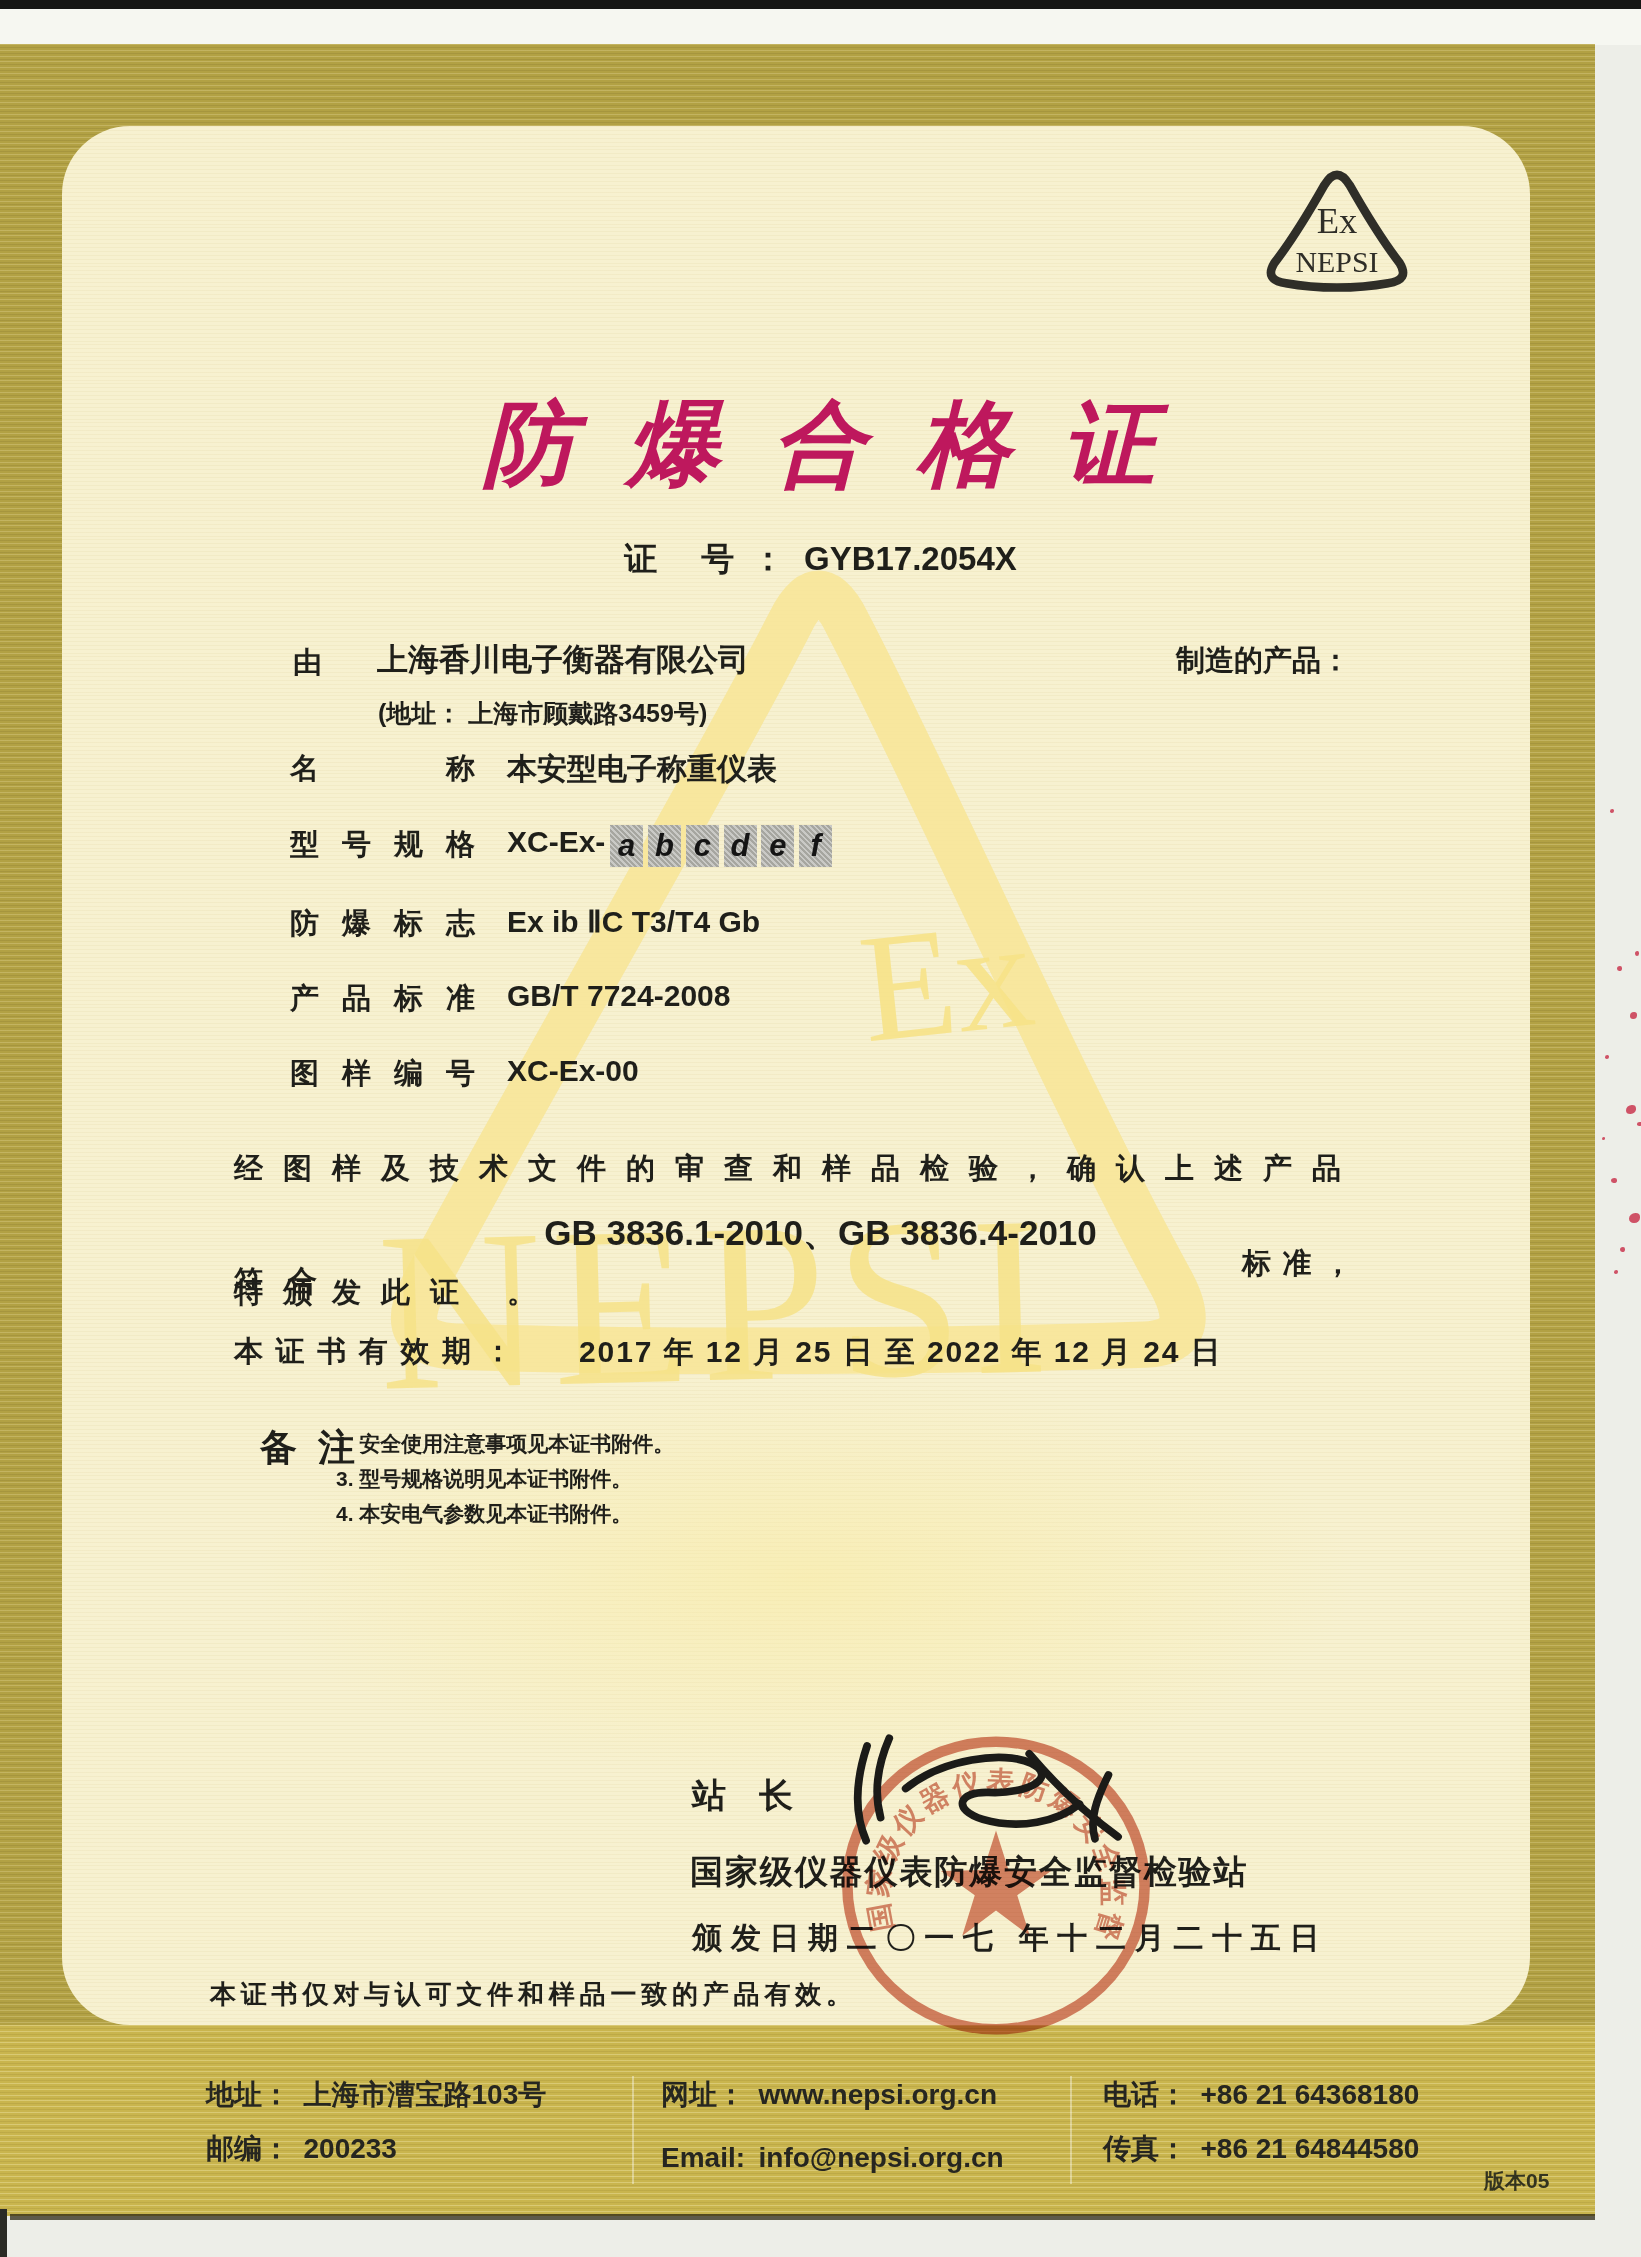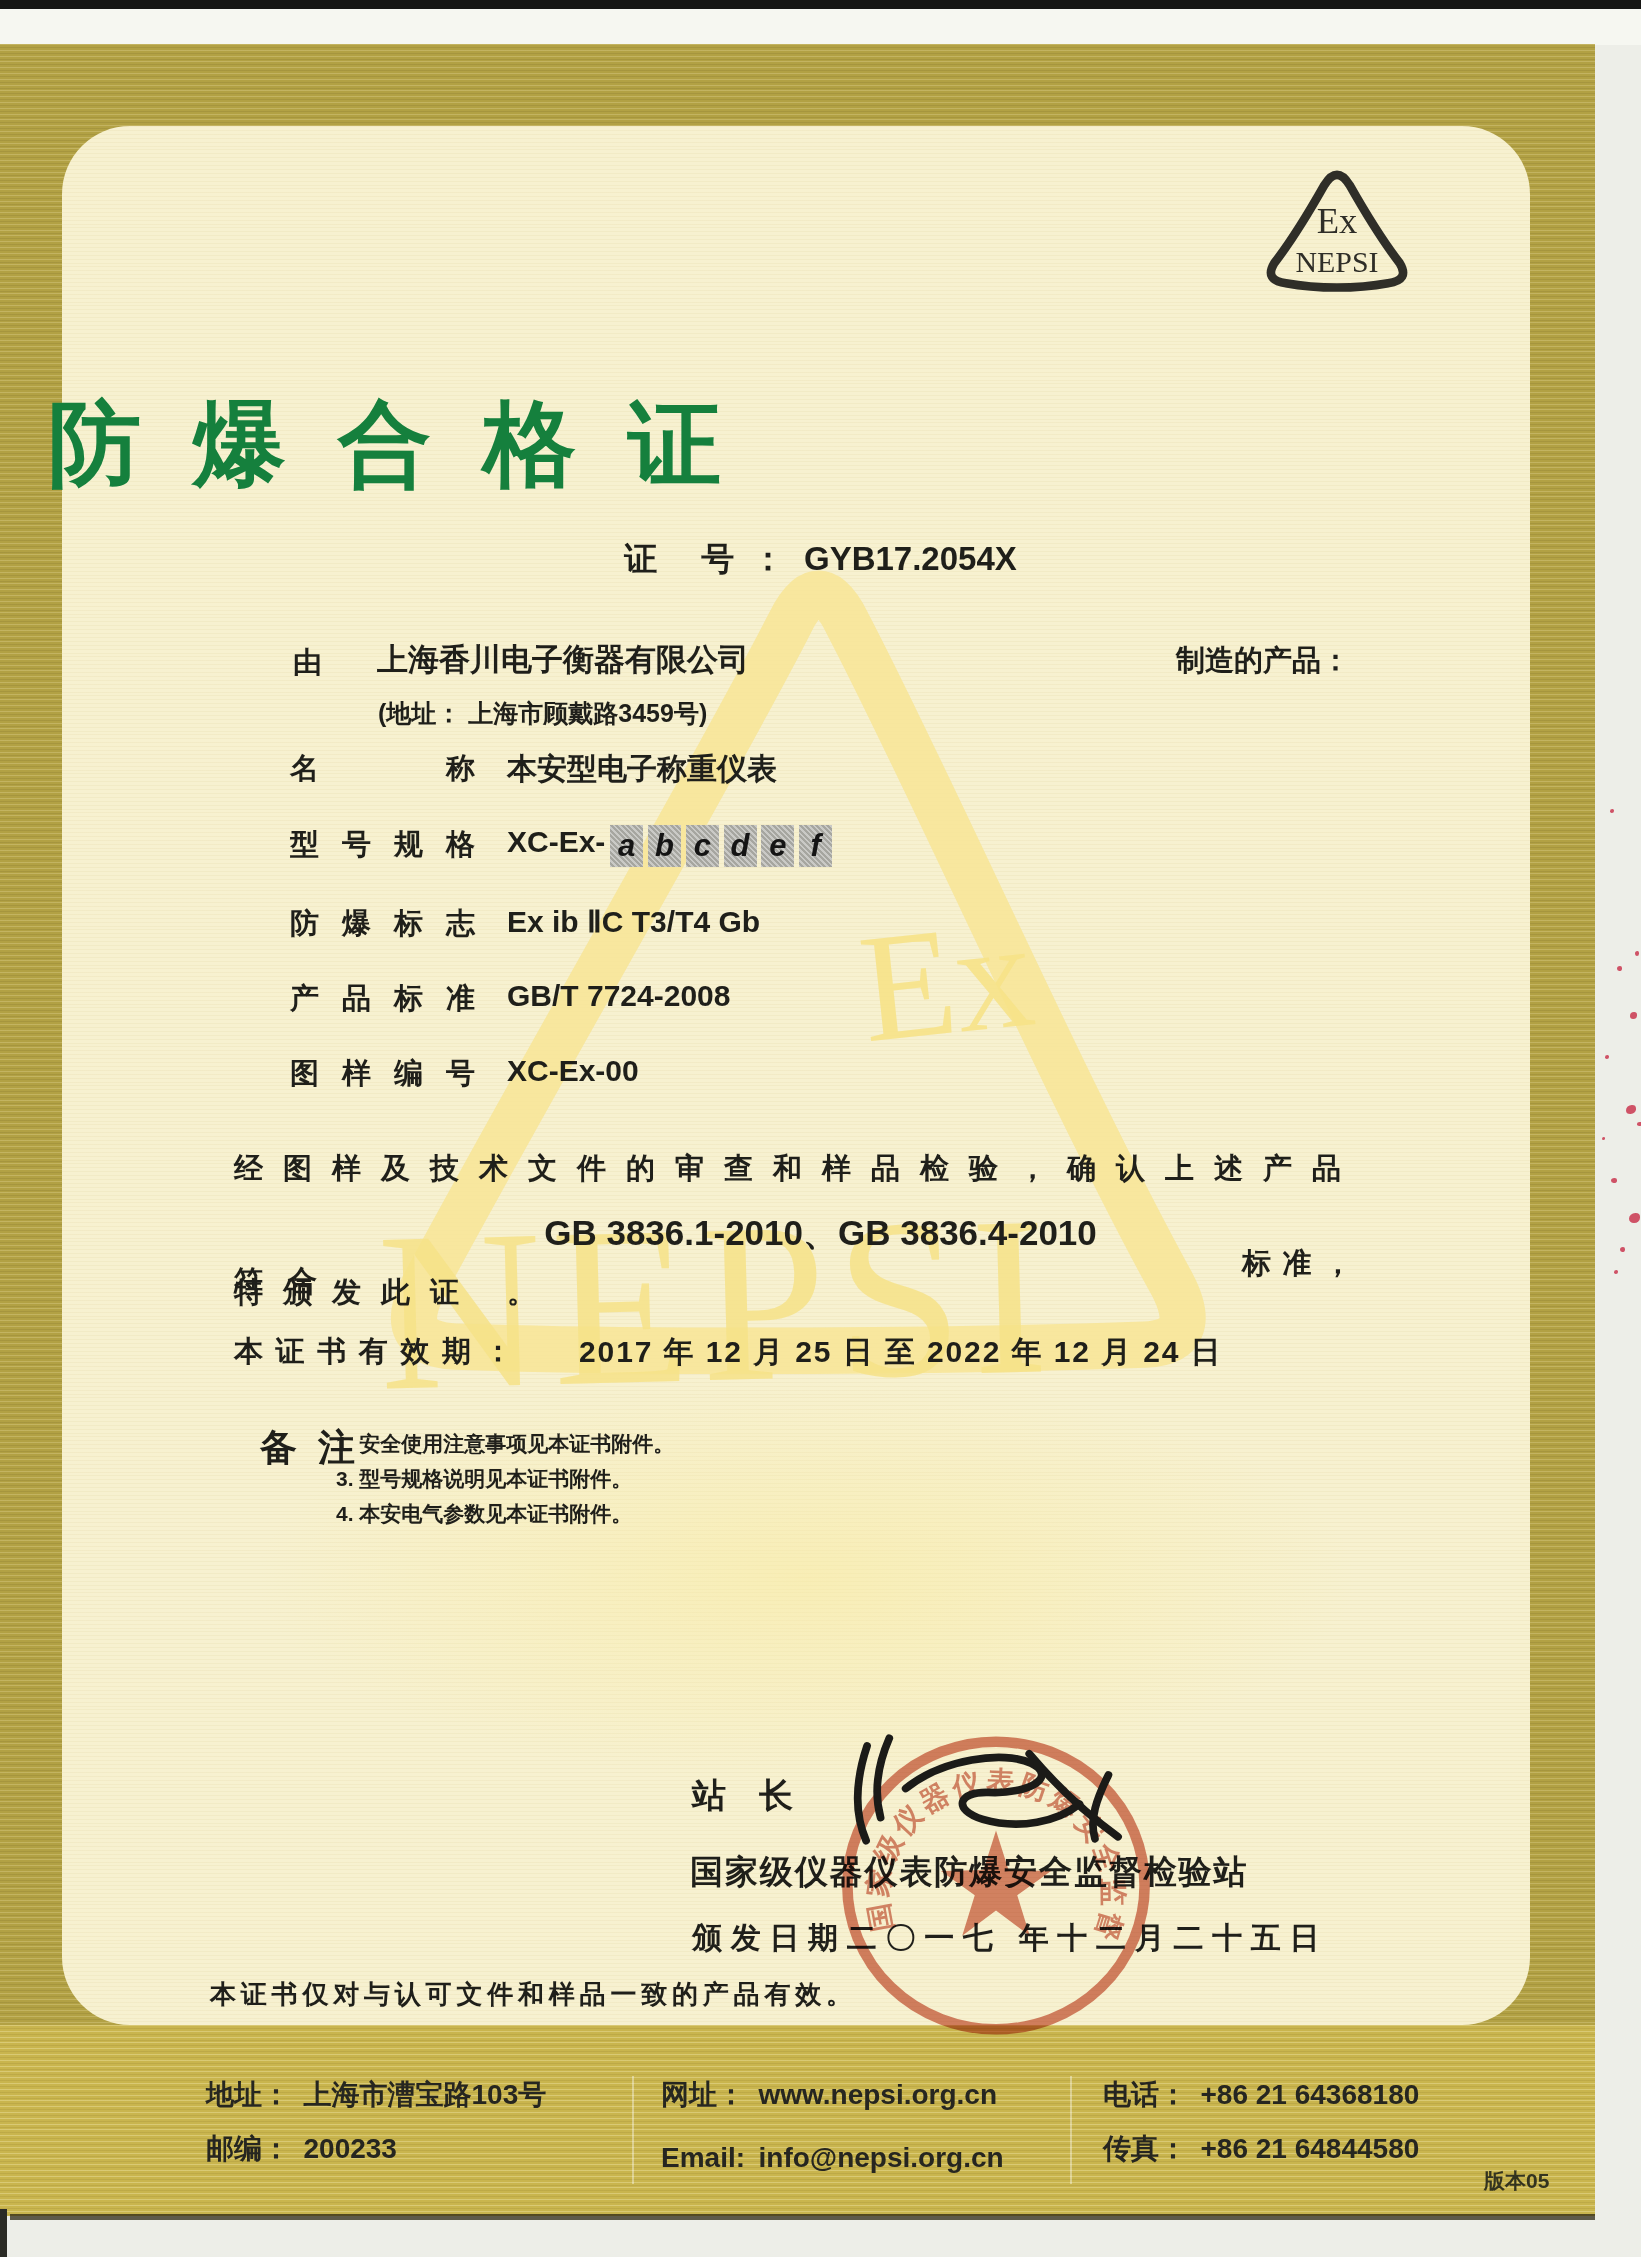--- a/index.html
+++ b/index.html
@@ -38,21 +38,21 @@
       rgba(200,180,110,.10) 0 1px, transparent 1px 3.9px);
   }
   #yellow-wash{
     left:251px;top:1371px;width:1110px;height:415px;z-index:1;
     background:radial-gradient(ellipse at 50% 50%, rgba(249,235,160,.55), rgba(249,235,160,0) 70%);
   }
   
   #watermark{left:0;top:0;width:1641px;height:2257px;z-index:1;pointer-events:none;}
   
   .txt{z-index:2;font-weight:bold;white-space:nowrap;}
-  #page-title{left:48px;top:382px;width:1593px;text-align:left;font-size:93px;letter-spacing:52px;color:#15803d;}
+  #page-title{left:48px;top:382px;width:1593px;text-align:center;font-size:93px;letter-spacing:52px;color:#be185d;font-style:italic;}
   #cert-no-row{left:270px;top:537px;width:1101px;text-align:center;font-size:33px;}
   #cert-no-row .lbl{letter-spacing:17.4px;margin-right:2px;}
   #by-label{left:293px;top:643px;font-size:29px;}
   #company-name{left:377px;top:639px;font-size:31px;}
   #made-label{left:1176px;top:641px;font-size:29px;}
   #addr-paren{left:378px;top:697px;font-size:25px;font-weight:600;}
   .field-label{left:290px;width:185px;font-size:29px;text-align:justify;text-align-last:justify;}
   .field-value{left:507px;font-size:30px;}
   .r1{top:749px;} .r2{top:825px;} .r3{top:904px;} .r4{top:979px;} .r5{top:1054px;}
   #model-value{display:flex;gap:4.8px;}

